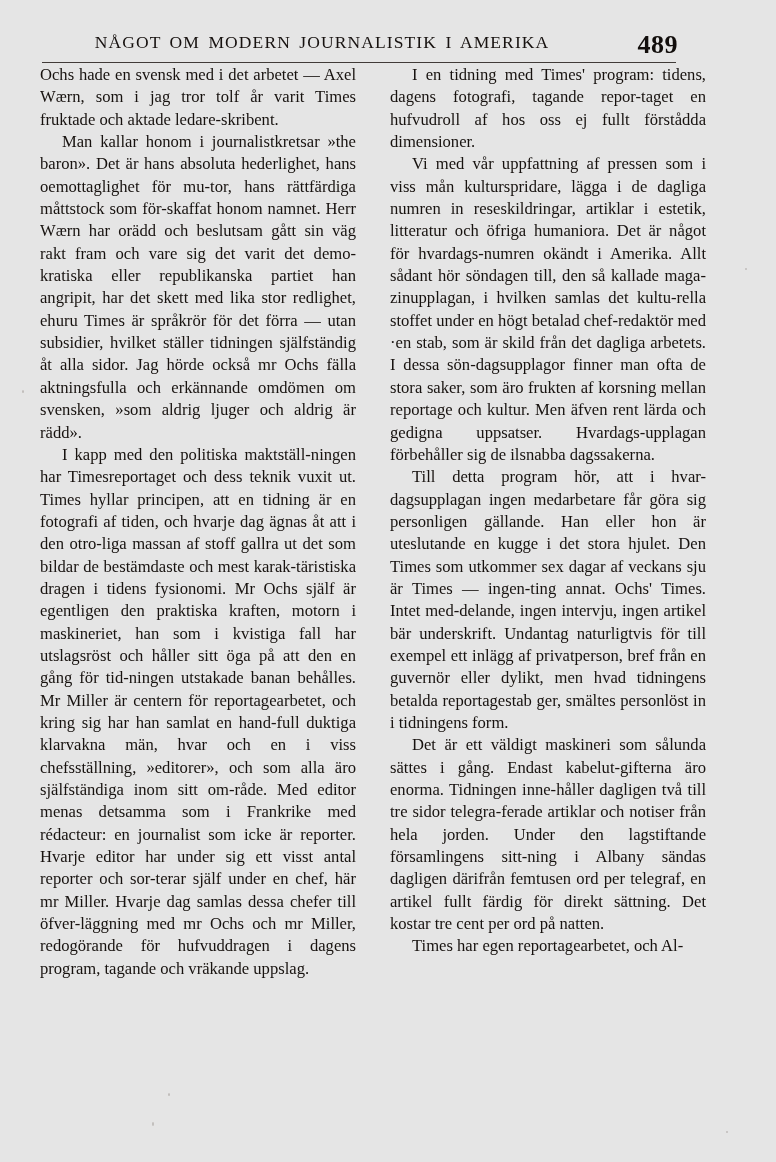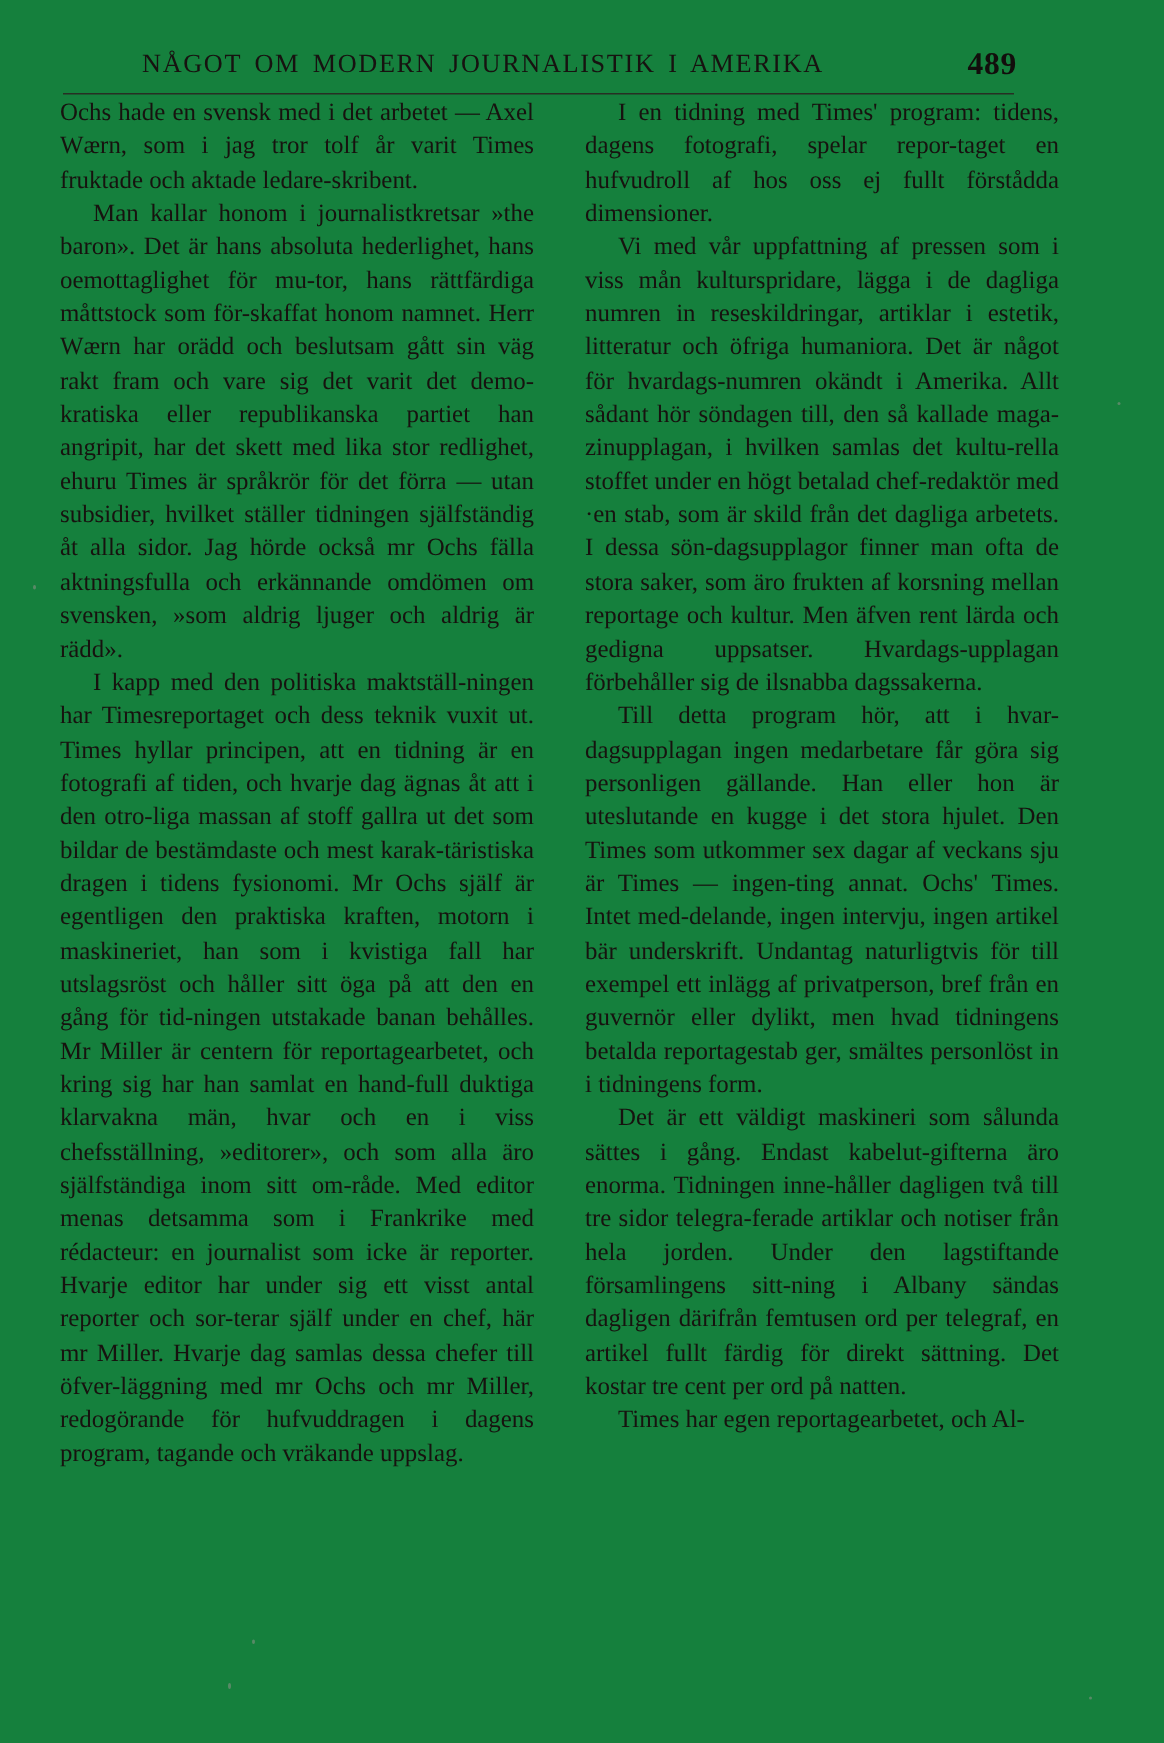--- a/index.html
+++ b/index.html
@@ -4,21 +4,21 @@
 <style>
   html, body {
     margin: 0;
     padding: 0;
     background: #ffffff;
   }
   .page {
     position: relative;
     width: 776px;
     height: 1162px;
-    background: #15803d;
+    background: #e5e5e5;
     overflow: hidden;
     font-family: "Liberation Serif", "DejaVu Serif", serif;
     color: #14100e;
   }
 
   
   .runhead {
     position: absolute;
     left: 42px;
     top: 32px;
@@ -34,21 +34,21 @@
     font-size: 17.5px;
     letter-spacing: 1.1px;
     word-spacing: 3px;
     color: #171210;
     white-space: nowrap;
   }
   .runhead-folio {
     position: absolute;
     right: 0;
     top: -2px;
-    font-size: 21px;
+    font-size: 26px;
     font-weight: bold;
     letter-spacing: 0.5px;
     color: #120e0c;
   }
   .runhead-rule {
     position: absolute;
     left: 42px;
     top: 62px;
     width: 634px;
     height: 1px;
@@ -106,21 +106,21 @@
 
   <div class="columns">
 
     <div class="col">
       <p>Ochs hade en svensk med i det arbetet — Axel Wærn, som i jag tror tolf år varit Times fruktade och aktade ledare-skribent.</p>
       <p class="indent">Man kallar honom i journalistkretsar »the baron». Det är hans absoluta hederlighet, hans oemottaglighet för mu-tor, hans rättfärdiga måttstock som för-skaffat honom namnet. Herr Wærn har orädd och beslutsam gått sin väg rakt fram och vare sig det varit det demo-kratiska eller republikanska partiet han angripit, har det skett med lika stor redlighet, ehuru Times är språkrör för det förra — utan subsidier, hvilket ställer tidningen själfständig åt alla sidor. Jag hörde också mr Ochs fälla aktningsfulla och erkännande omdömen om svensken, »som aldrig ljuger och aldrig är rädd».</p>
       <p class="indent">I kapp med den politiska maktställ-ningen har Timesreportaget och dess teknik vuxit ut. Times hyllar principen, att en tidning är en fotografi af tiden, och hvarje dag ägnas åt att i den otro-liga massan af stoff gallra ut det som bildar de bestämdaste och mest karak-täristiska dragen i tidens fysionomi. Mr Ochs själf är egentligen den praktiska kraften, motorn i maskineriet, han som i kvistiga fall har utslagsröst och håller sitt öga på att den en gång för tid-ningen utstakade banan behålles. Mr Miller är centern för reportagearbetet, och kring sig har han samlat en hand-full duktiga klarvakna män, hvar och en i viss chefsställning, »editorer», och som alla äro själfständiga inom sitt om-råde. Med editor menas detsamma som i Frankrike med rédacteur: en journalist som icke är reporter. Hvarje editor har under sig ett visst antal reporter och sor-terar själf under en chef, här mr Miller. Hvarje dag samlas dessa chefer till öfver-läggning med mr Ochs och mr Miller, redogörande för hufvuddragen i dagens program, tagande och vräkande uppslag.</p>
     </div>
 
     <div class="col">
-      <p class="indent">I en tidning med Times' program: tidens, dagens fotografi, spelar repor-taget en hufvudroll af hos oss ej fullt förstådda dimensioner.</p>
+      <p class="indent">I en tidning med Times' program: tidens, dagens fotografi, tagande repor-taget en hufvudroll af hos oss ej fullt förstådda dimensioner.</p>
       <p class="indent">Vi med vår uppfattning af pressen som i viss mån kulturspridare, lägga i de dagliga numren in reseskildringar, artiklar i estetik, litteratur och öfriga humaniora. Det är något för hvardags-numren okändt i Amerika. Allt sådant hör söndagen till, den så kallade maga-zinupplagan, i hvilken samlas det kultu-rella stoffet under en högt betalad chef-redaktör med ·en stab, som är skild från det dagliga arbetets. I dessa sön-dagsupplagor finner man ofta de stora saker, som äro frukten af korsning mellan reportage och kultur. Men äfven rent lärda och gedigna uppsatser. Hvardags-upplagan förbehåller sig de ilsnabba dagssakerna.</p>
       <p class="indent">Till detta program hör, att i hvar-dagsupplagan ingen medarbetare får göra sig personligen gällande. Han eller hon är uteslutande en kugge i det stora hjulet. Den Times som utkommer sex dagar af veckans sju är Times — ingen-ting annat. Ochs' Times. Intet med-delande, ingen intervju, ingen artikel bär underskrift. Undantag naturligtvis för till exempel ett inlägg af privatperson, bref från en guvernör eller dylikt, men hvad tidningens betalda reportagestab ger, smältes personlöst in i tidningens form.</p>
       <p class="indent">Det är ett väldigt maskineri som sålunda sättes i gång. Endast kabelut-gifterna äro enorma. Tidningen inne-håller dagligen två till tre sidor telegra-ferade artiklar och notiser från hela jorden. Under den lagstiftande församlingens sitt-ning i Albany sändas dagligen därifrån femtusen ord per telegraf, en artikel fullt färdig för direkt sättning. Det kostar tre cent per ord på natten.</p>
       <p class="indent">Times har egen reportagearbetet, och Al-</p>
     </div>
 
   </div>
 
   <span class="speck" style="left:168px;  top:1093px; width:2px;  height:3px;"></span>
   <span class="speck" style="left:152px;  top:1122px; width:2px;  height:4px;"></span>

